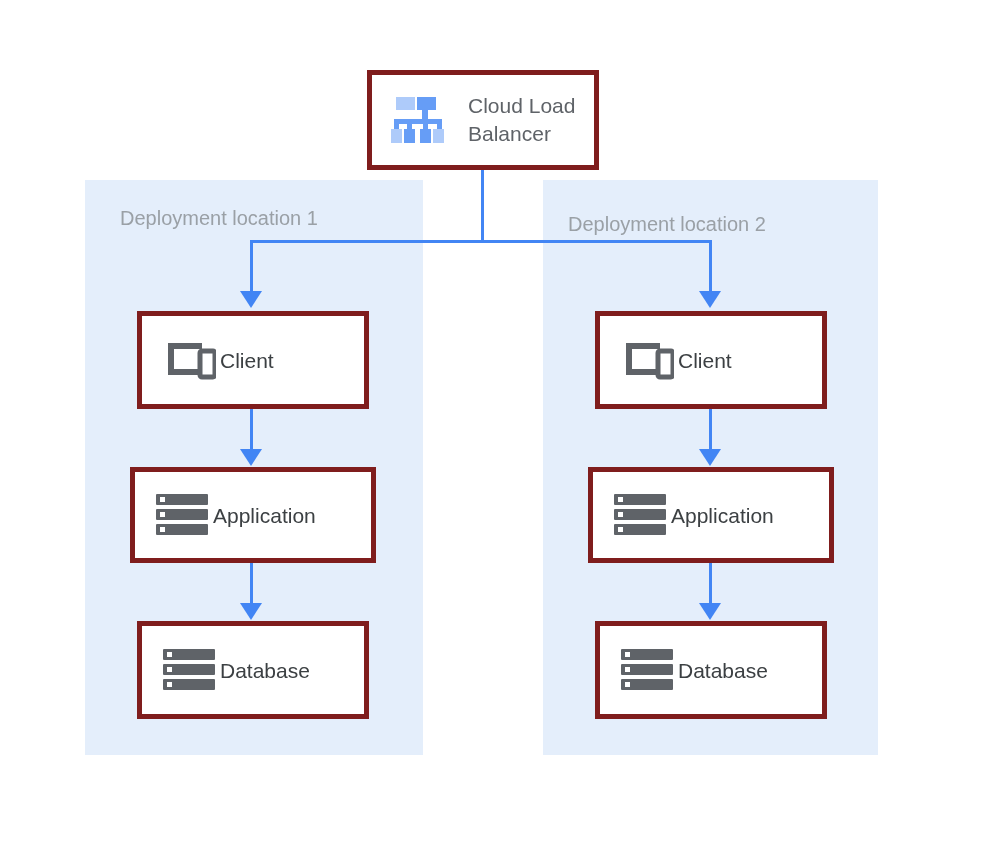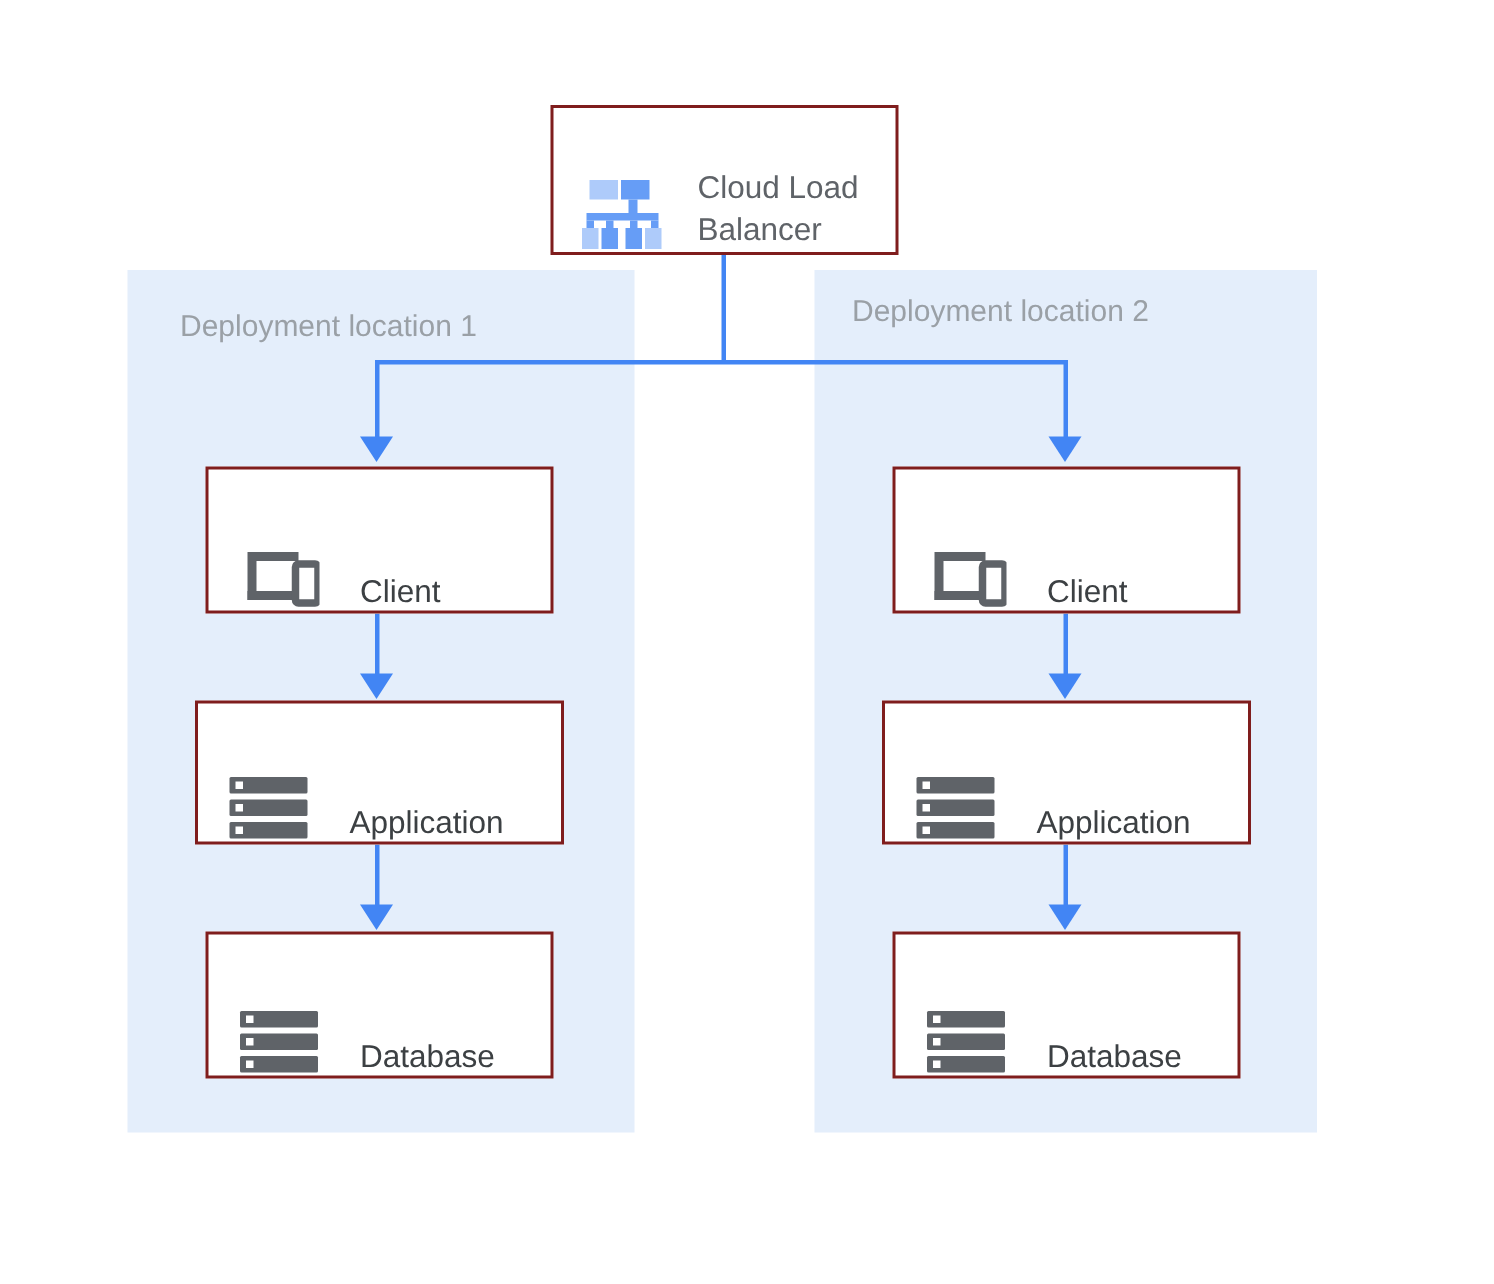--- a/index.html
+++ b/index.html
@@ -26,24 +26,24 @@
     position: absolute;
     color: #9aa0a6;
     font-size: 20px;
     line-height: 24px;
     white-space: nowrap;
   }
   
   .node {
     position: absolute;
     background: #ffffff;
-    border: 2px solid #7f1d1d;
+    border: 5px solid #7f1d1d;
     box-sizing: border-box;
     display: flex;
-    align-items: flex-end;
+    align-items: center;
   }
   .node .node-icon {
     flex: 0 0 auto;
     display: flex;
     align-items: center;
     justify-content: center;
   }
   .node .node-label {
     color: #3c4043;
     font-size: 21px;
@@ -62,21 +62,21 @@
   #lb-box .node-label {
     margin-left: 22px;
     color: #5f6368;
     white-space: normal;
     width: 118px;
     font-size: 21px;
     line-height: 28px;
   }
   
   .row-node .node-icon { width: 54px; height: 44px; margin-left: 20px; }
-  .row-node .node-label { margin-left: 27px; }
+  .row-node .node-label { margin-left: 4px; }
 
   
   .conn {
     position: absolute;
     background: #4285f4;
   }
   .conn-v { width: 3px; }
   .conn-h { height: 3px; }
   .arrowhead {
     position: absolute;
@@ -109,21 +109,21 @@
 </style>
 </head>
 <body>
 
 <div id="diagram">
 
   <div class="zone" style="left:85px; top:180px; width:338px; height:575px;"></div>
   <div class="zone" style="left:543px; top:180px; width:335px; height:575px;"></div>
 
   <div class="zone-label" style="left:120px; top:206px;">Deployment location 1</div>
-  <div class="zone-label" style="left:568px; top:196px;">Deployment location 2</div>
+  <div class="zone-label" style="left:568px; top:212px;">Deployment location 2</div>
 
   <div class="conn conn-v" style="left:481px; top:170px; height:72px;"></div>
 
   <div class="conn conn-h" style="left:250px; top:240px; width:461px;"></div>
 
   <div class="conn conn-v" style="left:250px; top:240px; height:53px;"></div>
   <div class="arrowhead" style="left:240px; top:291px;"></div>
 
   <div class="conn conn-v" style="left:709px; top:240px; height:53px;"></div>
   <div class="arrowhead" style="left:699px; top:291px;"></div>

